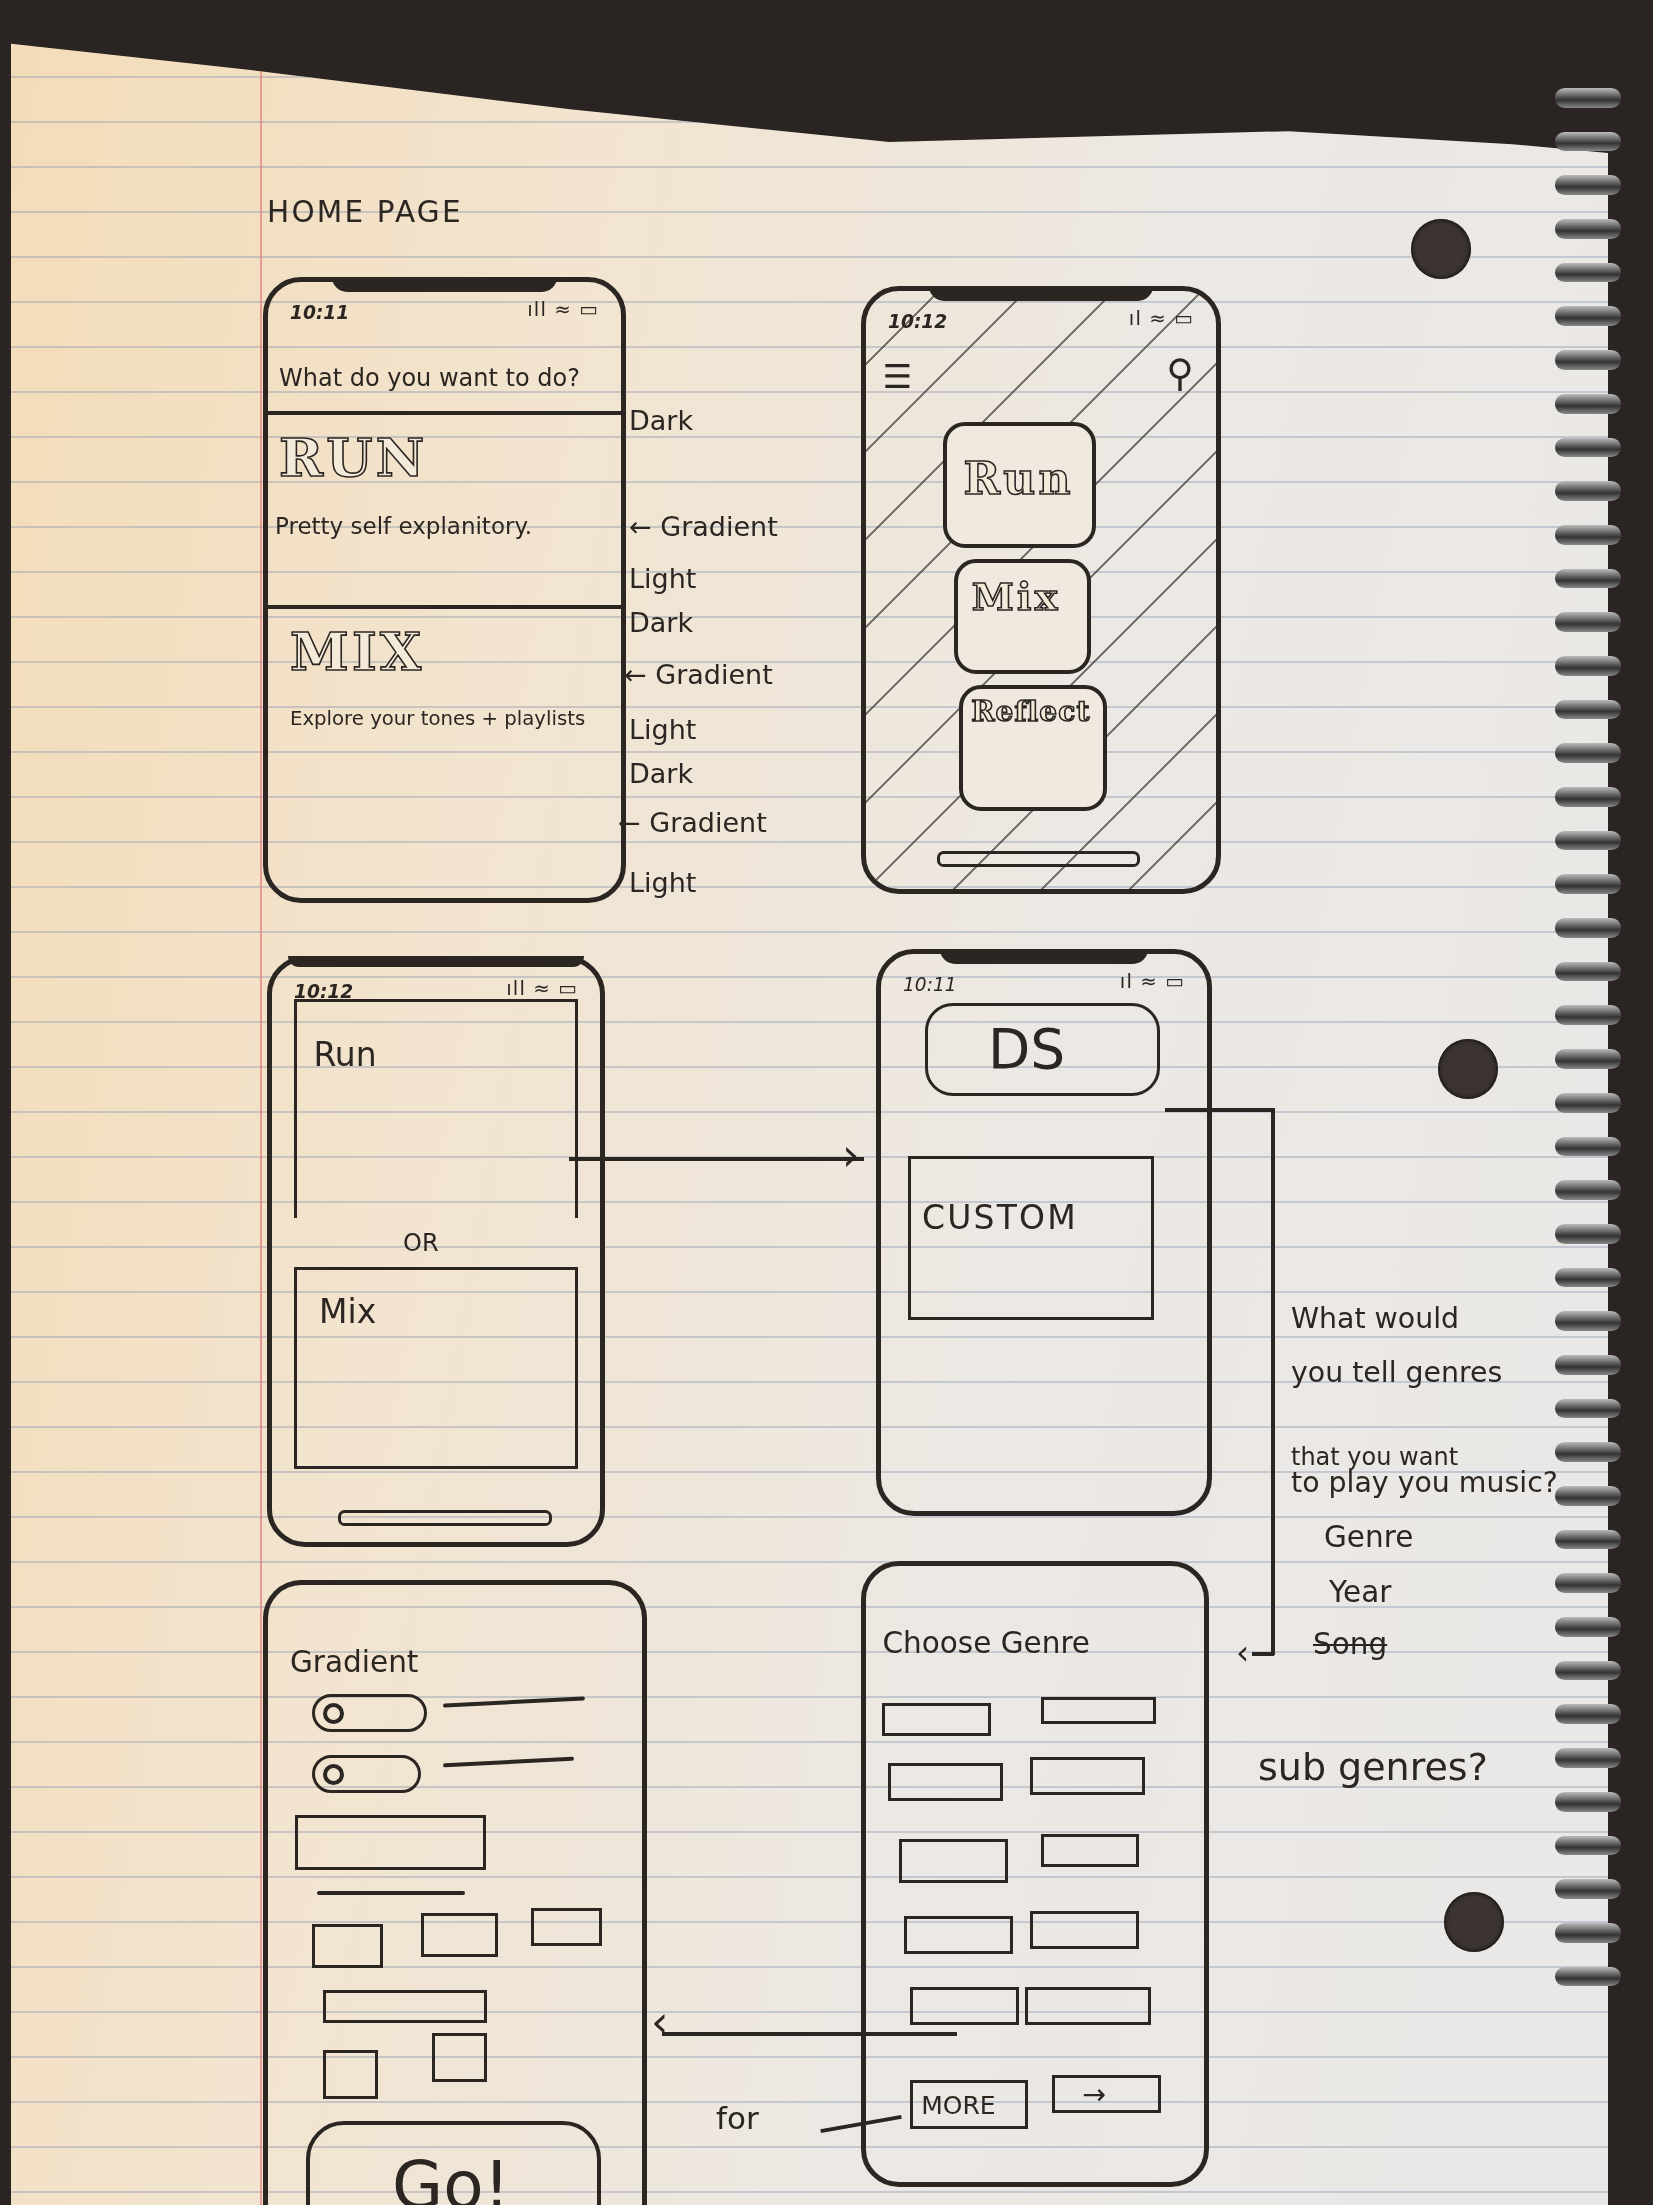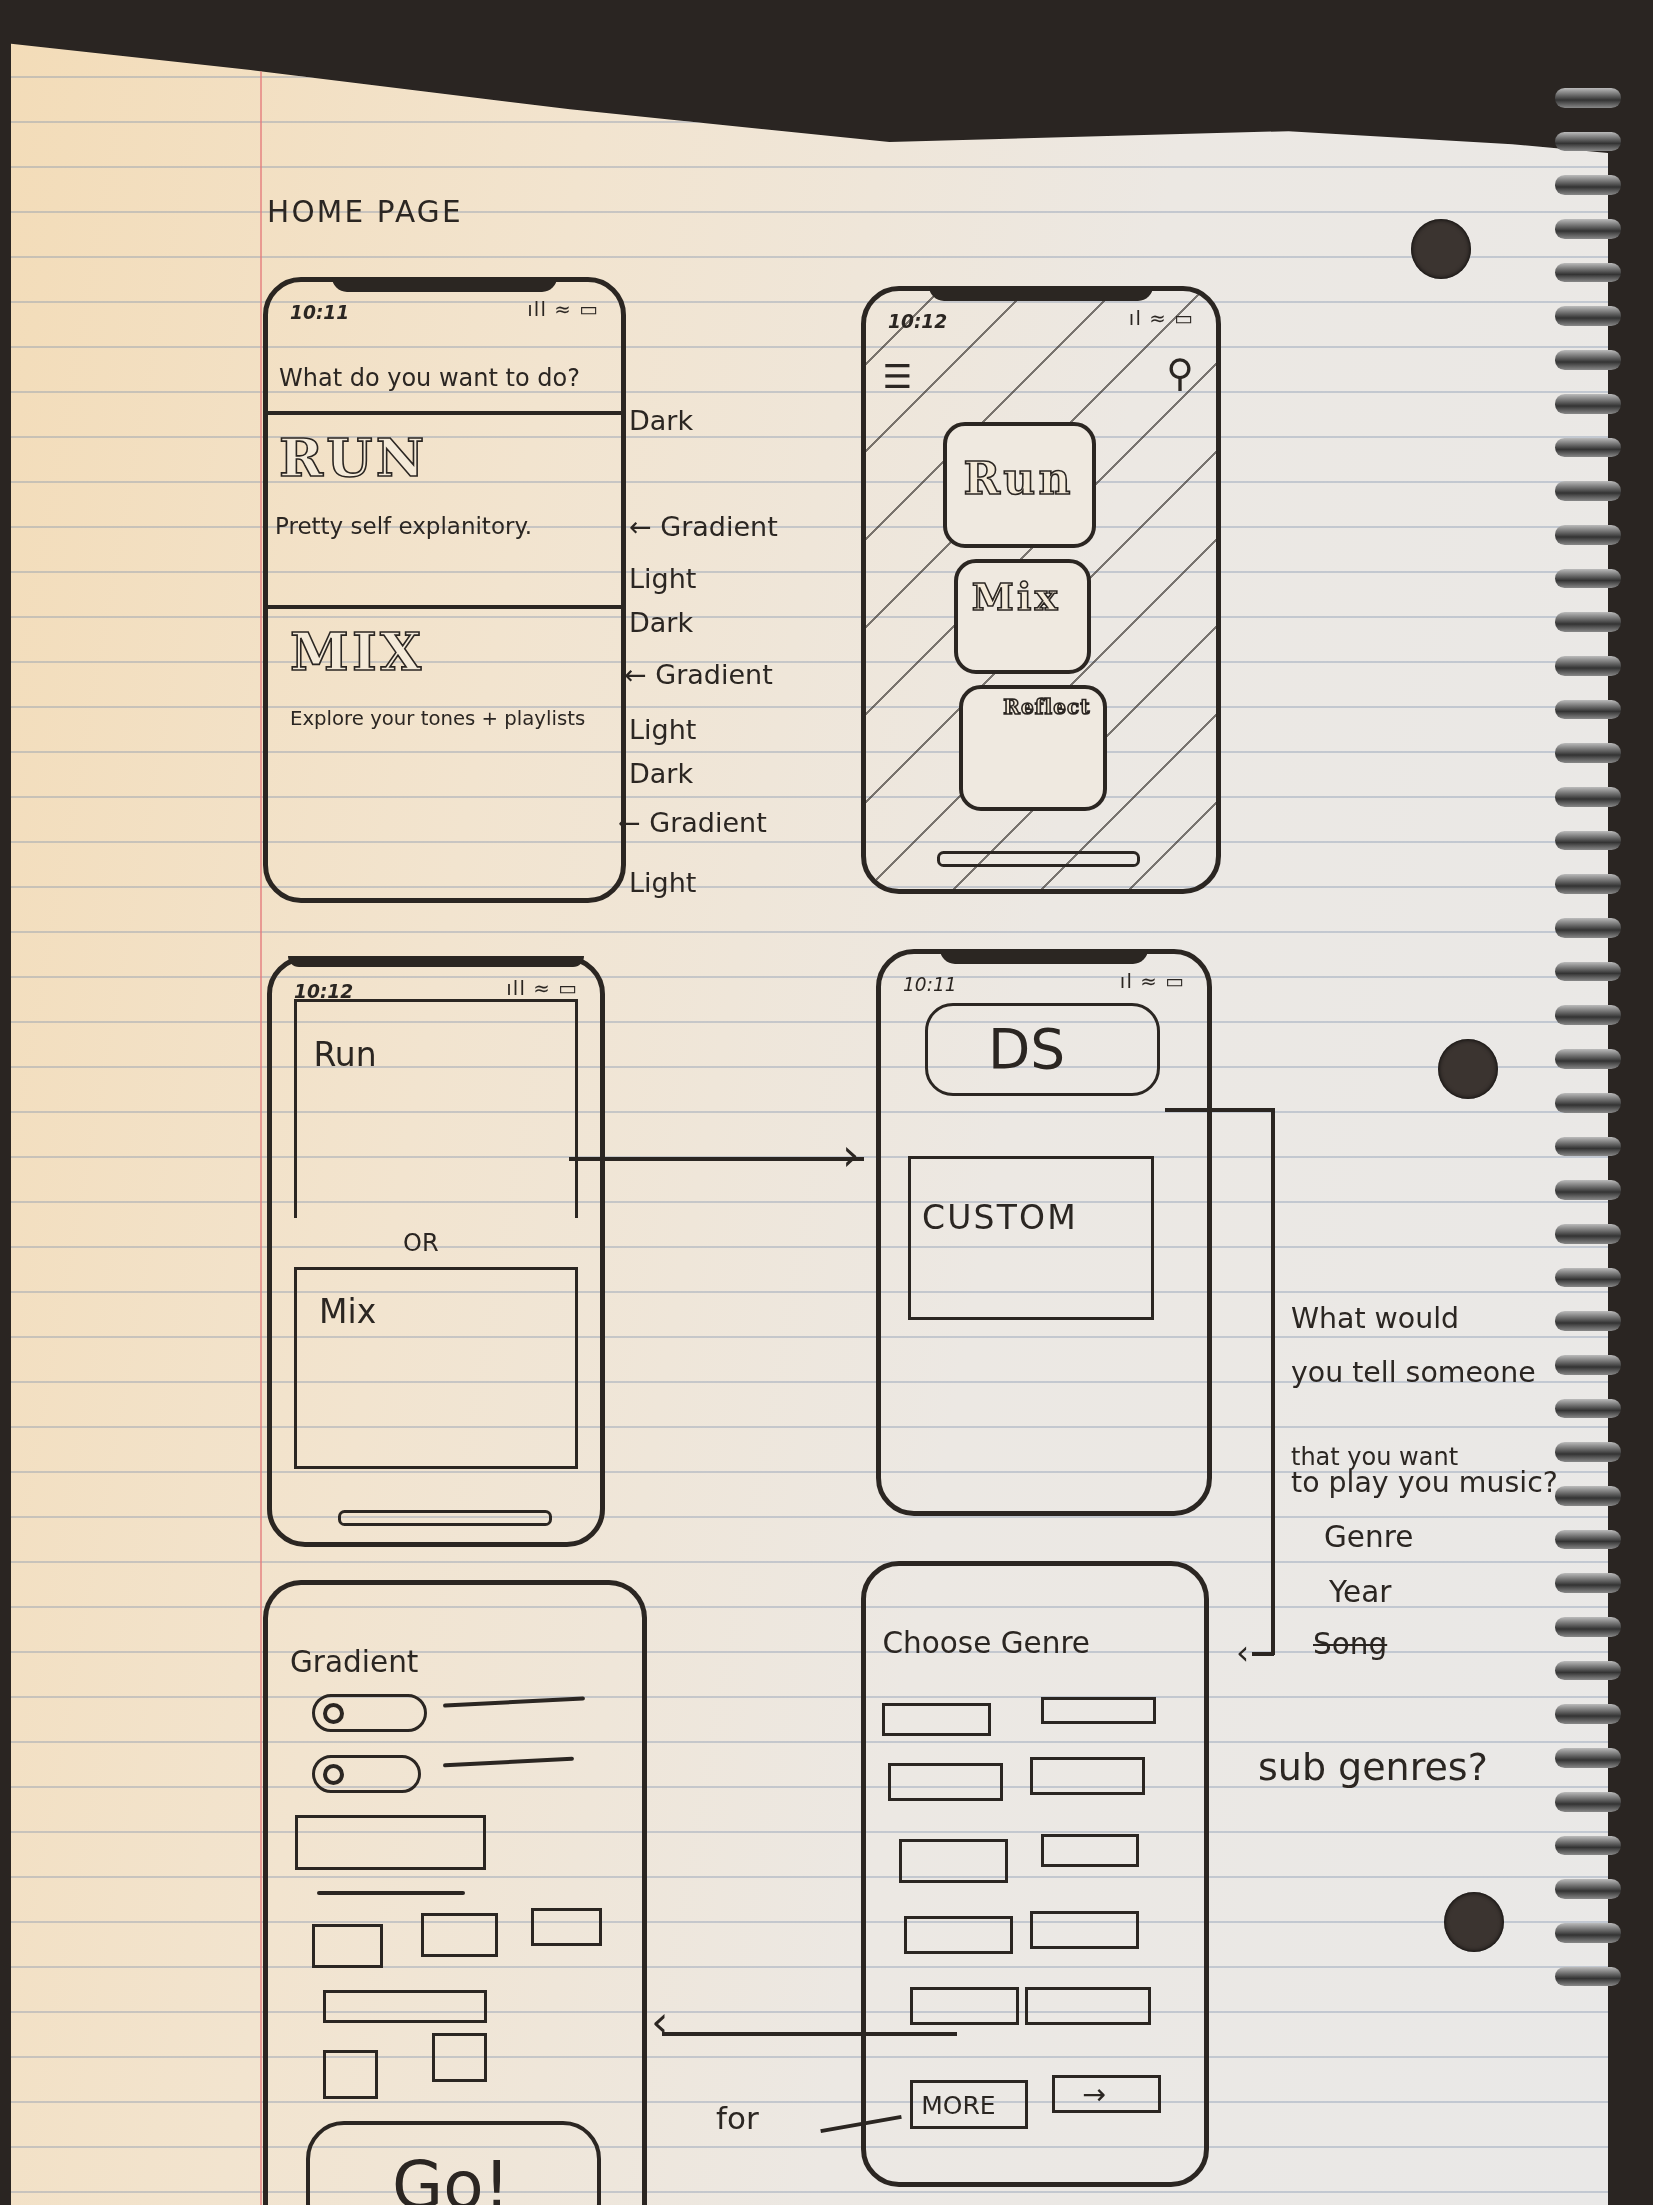--- a/index.html
+++ b/index.html
@@ -131,21 +131,21 @@
   <div class="hand" style="left:16.4px;top:66px;font-size:33px;">☰</div>
   <div class="hand" style="right:22px;top:60px;font-size:38px;">⚲</div>
 
   <div class="tile" style="left:77px;top:131px;width:153px;height:126px;background:#efe9e0;">
     <div class="hand block-title" style="left:16.4px;top:27px;font-size:44px;">Run</div>
   </div>
   <div class="tile" style="left:88px;top:268px;width:137px;height:115px;background:#efe9e0;">
     <div class="hand block-title" style="left:13.7px;top:11px;font-size:38px;">Mix</div>
   </div>
   <div class="tile" style="left:93px;top:394px;width:148px;height:126px;background:#efe9e0;">
-    <div class="hand block-title" style="left:8.2px;top:5.5px;font-size:20px;letter-spacing:1.1px;margin-left:32px;">Reflect</div>
+    <div class="hand block-title" style="left:8.2px;top:5.5px;font-size:28px;letter-spacing:1.1px;">Reflect</div>
   </div>
   <div class="homebar" style="left:71px;bottom:22px;width:197px;"></div>
 </div>
 
 <div class="phone" style="left:267px;top:956px;width:338px;height:591px;">
   <div class="notch" style="left:5%;width:90%;height:11px;"></div>
   <div class="status-time">10:12</div>
   <div class="status-icons">ıll ≈ ▭</div>
   <div class="rect" style="left:22px;top:38px;width:284px;height:219px;border-bottom:none;">
     <div class="hand" style="left:16.4px;top:33px;font-size:33px;">Run</div>
@@ -171,21 +171,21 @@
     <div class="hand" style="left:11px;top:27px;font-size:33px;text-transform:uppercase;letter-spacing:2.2px;margin-top:12px;">Custom</div>
   </div>
 </div>
 
 <div class="arrow-line" style="left:1165px;top:1108px;width:109px;height:3.8px;"></div>
 <div class="arrow-line" style="left:1271px;top:1108px;width:3.8px;height:547px;"></div>
 <div class="arrow-line" style="left:1252px;top:1652px;width:22px;height:3.8px;"></div>
 <div class="hand" style="left:1236px;top:1633px;font-size:33px;">‹</div>
 
 <div class="hand note" style="left:1291px;top:1302px;font-size:28.4px;">What would</div>
-<div class="hand note" style="left:1291px;top:1356px;font-size:28.4px;">you tell someone</div>
+<div class="hand note" style="left:1291px;top:1356px;font-size:28.4px;">you tell genres</div>
 <div class="hand note" style="left:1291px;top:1411px;font-size:24px;margin-top:32px;">that you want</div>
 <div class="hand note" style="left:1291px;top:1466px;font-size:28.4px;">to play you music?</div>
 <div class="hand note" style="left:1324px;top:1520px;font-size:29.5px;">Genre</div>
 <div class="hand note" style="left:1329px;top:1575px;font-size:29.5px;">Year</div>
 <div class="hand note" style="left:1313px;top:1627px;font-size:29.5px;text-decoration:line-through;">Song</div>
 <div class="hand note" style="left:1258px;top:1745px;font-size:38px;">sub genres?</div>
 
 <div class="phone" style="left:263px;top:1580px;width:384px;height:645px;border-bottom:none;border-radius:38px 38px 0 0;">
   <div class="hand" style="left:22px;top:60px;font-size:29.5px;">Gradient</div>
   <div class="toggle" style="left:44px;top:109px;width:115px;">

